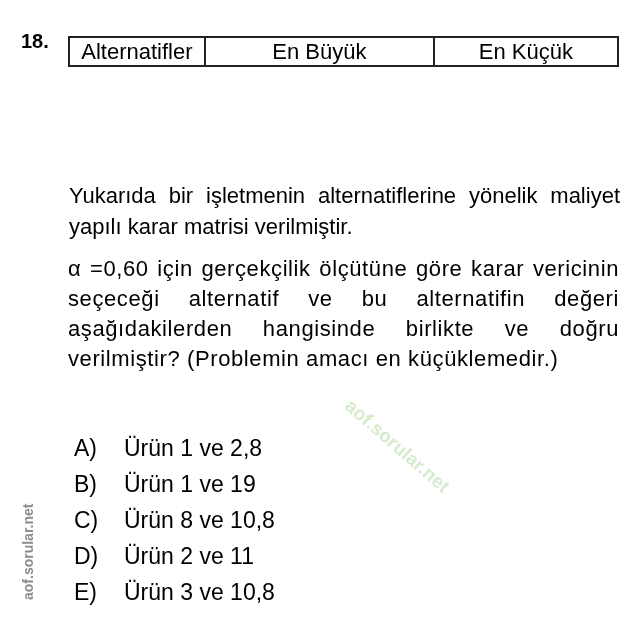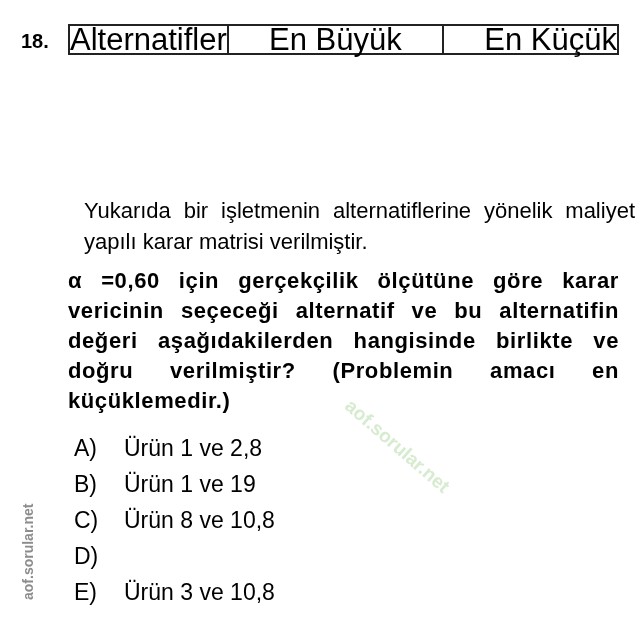--- a/index.html
+++ b/index.html
@@ -19,48 +19,48 @@
       position: absolute;
       left: 21px;
       top: 27px;
       font-size: 20px;
       font-weight: bold;
       line-height: 28px;
     }
     table.matrix {
       position: absolute;
       left: 68px;
-      top: 24px;
+      top: 36px;
       width: 551px;
       border-collapse: collapse;
-      font-size: 31px;
+      font-size: 22px;
     }
     table.matrix td, table.matrix th {
       border: 2px solid #222;
       height: 27px;
       padding: 0;
       text-align: center;
       font-weight: normal;
       line-height: 27px;
     }
     table.matrix th.col-alt { width: 134px; }
     table.matrix th.col-max { width: 228px; }
-    table.matrix th.col-min { width: 183px; text-align: right; }
+    table.matrix th.col-min { width: 183px; }
     .para {
       position: absolute;
       left: 68px;
       width: 551px;
       font-size: 22px;
       line-height: 31px;
       text-align: justify;
     }
     .para.intro { top: 179px; }
     .para.question {
-      top: 266px;
-      font-weight: bold;
+      top: 254px;
+      font-weight: normal;
       line-height: 30px;
       letter-spacing: 0.6px;
     }
     .options {
       position: absolute;
       left: 74px;
       top: 430px;
       margin: 0;
       padding: 0;
       list-style: none;
@@ -109,39 +109,40 @@
     <tr>
       <th class="col-alt">Alternatifler</th>
       <th class="col-max">En Büyük</th>
       <th class="col-min">En Küçük</th>
     </tr>
   </thead>
   <tbody>
   </tbody>
 </table>
 
-<p class="para intro" style="margin:16px">Yukarıda bir işletmenin alternatiflerine yönelik maliyet yapılı karar matrisi verilmiştir.</p>
+<p class="para intro" style="margin:1px">Yukarıda bir işletmenin alternatiflerine yönelik maliyet yapılı karar matrisi verilmiştir.</p>
 
 <p class="para question" style="margin:0">α =0,60 için gerçekçilik ölçütüne göre karar vericinin seçeceği alternatif ve bu alternatifin değeri aşağıdakilerden hangisinde birlikte ve doğru verilmiştir? (Problemin amacı en küçüklemedir.)</p>
 
 <ul class="options">
   <li>
     <span class="opt-letter">A)</span>
     <span>Ürün 1 ve 2,8</span>
   </li>
   <li>
     <span class="opt-letter">B)</span>
     <span>Ürün 1 ve 19</span>
   </li>
   <li>
     <span class="opt-letter">C)</span>
     <span>Ürün 8 ve 10,8</span>
   </li>
   <li>
     <span class="opt-letter">D)</span>
+    <span>Ürün 2 ve 11</span>
   </li>
   <li>
     <span class="opt-letter">E)</span>
     <span>Ürün 3 ve 10,8</span>
   </li>
 </ul>
 
 <div class="wm-diag">aof.sorular.net</div>
 <div class="wm-side">aof.sorular.net</div>
 

